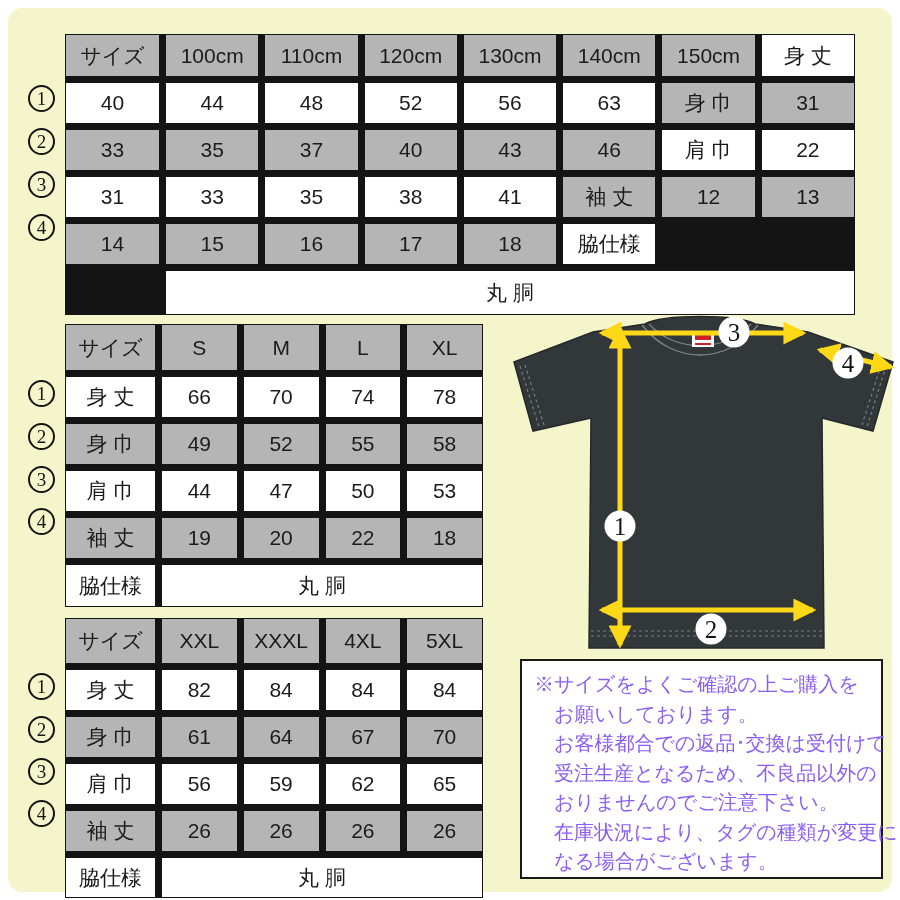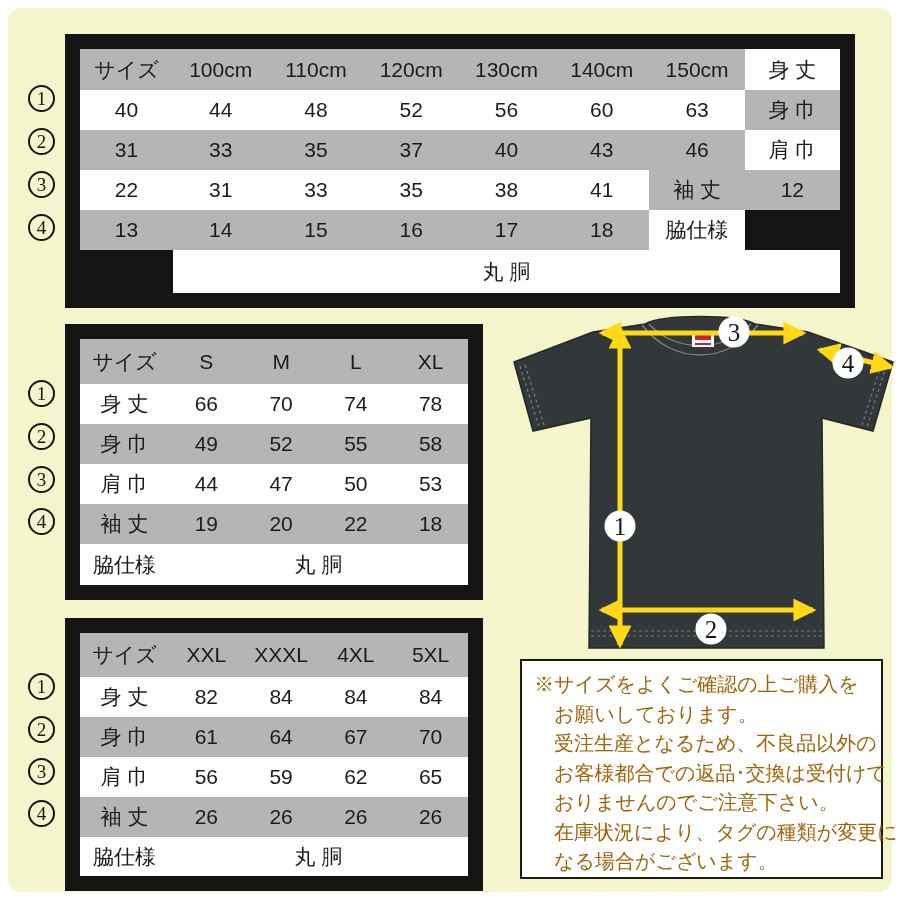--- a/index.html
+++ b/index.html
@@ -1,22 +1,22 @@
 <!DOCTYPE html>
 <html><head>
 <meta charset="utf-8">
 <style>
   html,body{margin:0;padding:0}
   body{width:900px;height:900px;position:relative;background:#ffffff;
        font-family:"Liberation Sans",sans-serif;overflow:hidden}
   .panel{position:absolute;left:8px;top:8px;width:884px;height:884px;
          background:#f5f5cc;border-radius:14px}
   
-  .tbl{position:absolute;display:grid;gap:0;background:#141414;
-       padding:15px;box-sizing:border-box}
+  .tbl{position:absolute;display:grid;gap:7px;background:#141414;
+       padding:1px;box-sizing:border-box}
   .t1{left:65px;top:34px;width:790px;
       grid-template-columns:93px repeat(7,1fr);
       grid-template-rows:41px repeat(4,40px) 43px}
   .t2{left:65px;top:324px;width:418px;
       grid-template-columns:89px repeat(4,1fr);
       grid-template-rows:45px repeat(4,40px) 41px}
   .t3{left:65px;top:618px;width:418px;
       grid-template-columns:89px repeat(4,1fr);
       grid-template-rows:44px repeat(4,40px) 39px}
   .c{display:flex;align-items:center;justify-content:center;
@@ -28,21 +28,21 @@
   .mk{position:absolute;width:27px;height:27px;box-sizing:border-box;
       border:2px solid #141414;border-radius:50%;
       display:flex;align-items:center;justify-content:center;
       font-family:"Liberation Serif",serif;font-size:19px;color:#141414;
       background:transparent}
   
   .diagram{position:absolute;left:505px;top:305px;width:395px;height:355px}
   
   .note{position:absolute;left:520px;top:659px;width:363px;height:220px;
         background:#ffffff;border:2px solid #1a1a1a;box-sizing:border-box;
-        padding:9px 6px 0 12px;font-size:20px;line-height:29.5px;color:#a16207}
+        padding:9px 6px 0 12px;font-size:20px;line-height:29.5px;color:#8b5cf6}
   .nl{padding-left:20px;white-space:nowrap}
   .nl.first{padding-left:0}
 </style>
 </head>
 <body>
 
 <div class="panel"></div>
 
 <div class="tbl t1">
   <div class="c g">サイズ</div>
@@ -52,21 +52,20 @@
   <div class="c g">130cm</div>
   <div class="c g">140cm</div>
   <div class="c g">150cm</div>
 
   <div class="c">身 丈</div>
   <div class="c">40</div>
   <div class="c">44</div>
   <div class="c">48</div>
   <div class="c">52</div>
   <div class="c">56</div>
-  <div class="c">60</div>
   <div class="c">63</div>
 
   <div class="c g">身 巾</div>
   <div class="c g">31</div>
   <div class="c g">33</div>
   <div class="c g">35</div>
   <div class="c g">37</div>
   <div class="c g">40</div>
   <div class="c g">43</div>
   <div class="c g">46</div>
@@ -219,18 +218,18 @@
   </g>
   <g>
     <circle cx="206" cy="324" r="15.5" fill="#ffffff"></circle>
     <text x="206" y="333" text-anchor="middle" font-family="Liberation Serif, serif" font-size="25" fill="#141414">2</text>
   </g>
 </svg>
 
 <div class="note">
   <div class="nl first">※サイズをよくご確認の上ご購入を</div>
   <div class="nl">お願いしております。</div>
+  <div class="nl">お客様都合での返品･交換は受付けて</div>
   <div class="nl">受注生産となるため、不良品以外の</div>
-  <div class="nl">お客様都合での返品･交換は受付けて</div>
   <div class="nl">おりませんのでご注意下さい。</div>
   <div class="nl">在庫状況により、タグの種類が変更に</div>
   <div class="nl">なる場合がございます。</div>
 </div>
 
 </body></html>

